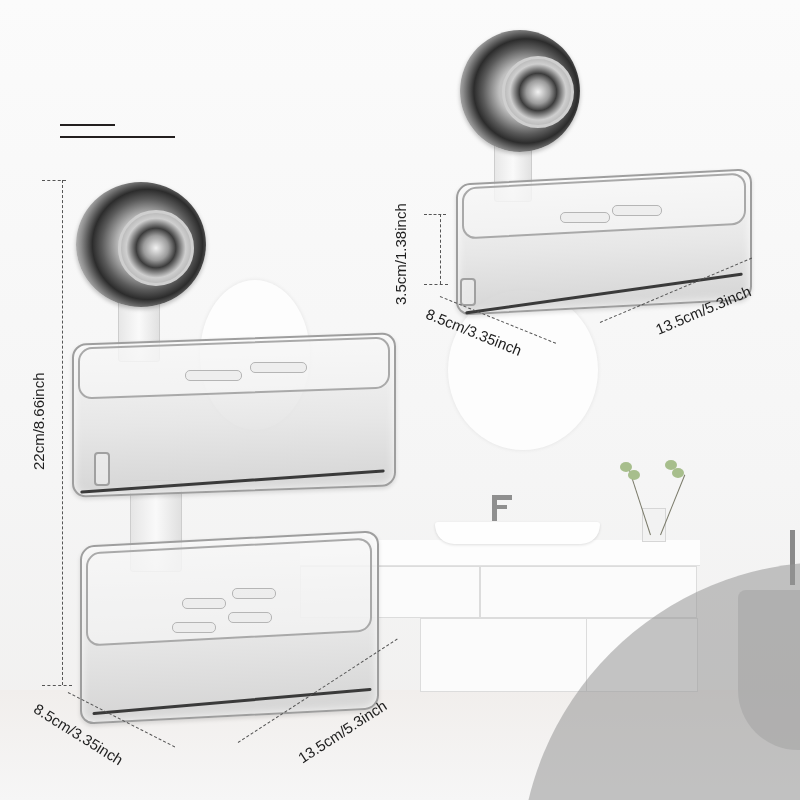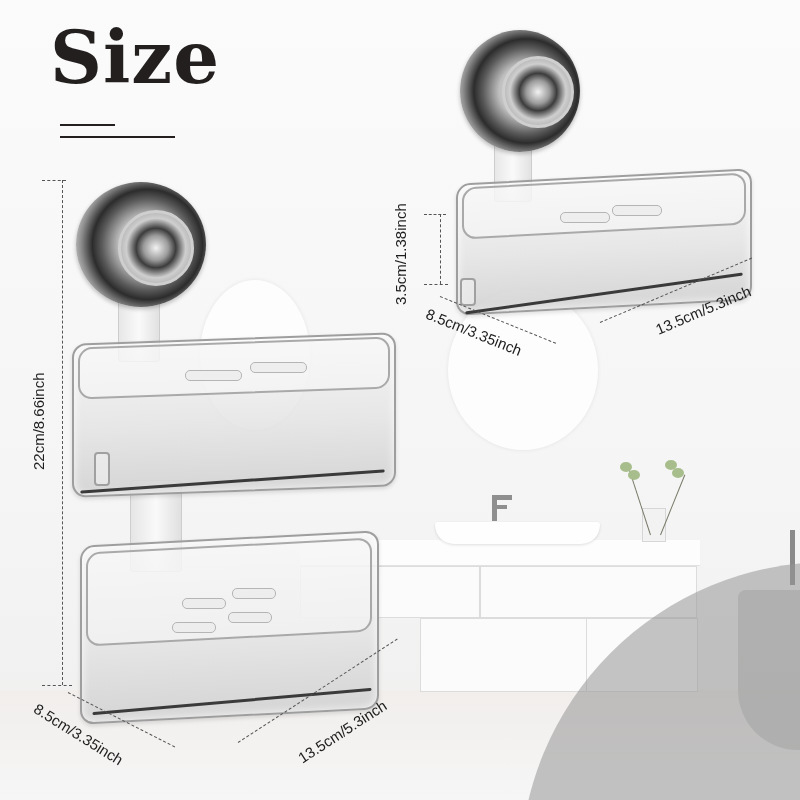--- a/index.html
+++ b/index.html
@@ -78,21 +78,20 @@
   <div class="stem" style="left:650px;top:465px;height:70px;transform:rotate(-18deg);"></div>
   <div class="stem" style="left:660px;top:470px;height:65px;transform:rotate(22deg);"></div>
   <div class="leaf" style="left:620px;top:462px;"></div>
   <div class="leaf" style="left:628px;top:470px;"></div>
   <div class="leaf" style="left:665px;top:460px;"></div>
   <div class="leaf" style="left:672px;top:468px;"></div>
   <div class="tub"></div>
   <div class="tub-faucet"></div>
   <div class="gray-arc"></div>
 
-  <div class="title">Size</div>
   <div class="title-line" style="left:60px;top:124px;width:55px;"></div>
   <div class="title-line" style="left:60px;top:136px;width:115px;"></div>
 
   <div class="bracket" style="left:118px;top:290px;width:40px;height:70px;"></div>
   <div class="bracket" style="left:130px;top:480px;width:50px;height:90px;"></div>
   <div class="suction" style="left:76px;top:182px;width:130px;height:125px;"></div>
   <div class="suction-inner" style="left:118px;top:210px;width:70px;height:70px;"></div>
 
   <div class="tray" style="left:72px;top:338px;width:320px;height:150px;transform:skewY(-2deg);"></div>
   <div class="tray-rim" style="left:78px;top:342px;width:308px;height:48px;transform:skewY(-2deg);"></div>

